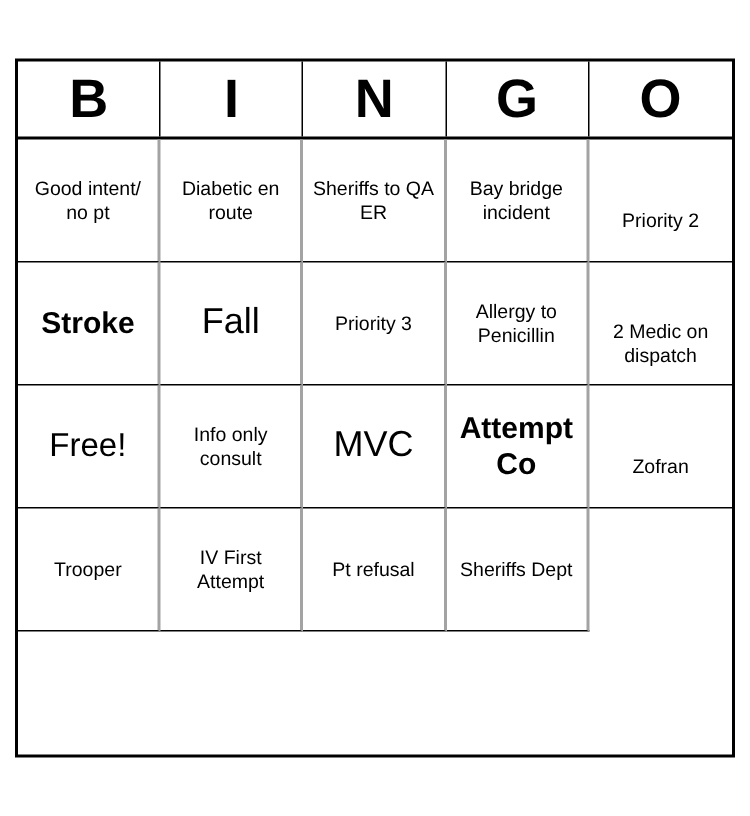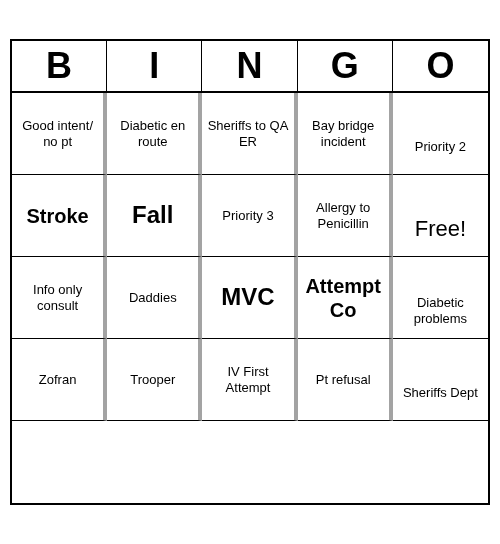--- a/index.html
+++ b/index.html
@@ -30,40 +30,40 @@
     }
     .bingo-header-cell:last-child {
       border-right: none;
     }
     .bingo-grid {
       display: grid;
       grid-template-columns: repeat(5, 1fr);
       grid-template-rows: repeat(5, 82px);
     }
     .bingo-cell {
-      border-right: 4px solid #a3a3a3;
+      border-right: 2px solid #a3a3a3;
       border-bottom: 1px solid #000;
       display: flex;
       align-items: center;
       justify-content: center;
       text-align: center;
       padding: 4px;
       font-size: 13px;
       line-height: 1.2;
     }
     .bingo-cell:nth-child(5n) {
       border-right: none;
       margin-top: 27px;
     }
     .bingo-grid .bingo-cell:nth-child(n+21) {
       border-bottom: none;
     }
     .bingo-cell.large-text {
       font-size: 24px;
-      font-weight: bold;
+      font-weight: normal;
     }
     .bingo-cell.medium-text {
       font-size: 20px;
       font-weight: bold;
     }
     .bingo-cell.free-cell {
       font-size: 22px;
       font-weight: normal;
     }
   </style>
@@ -81,25 +81,24 @@
   <div class="bingo-grid">
   <div class="bingo-cell">Good intent/ no pt</div>
       <div class="bingo-cell">Diabetic en route</div>
       <div class="bingo-cell">Sheriffs to QA ER</div>
       <div class="bingo-cell">Bay bridge incident</div>
       <div class="bingo-cell">Priority 2</div>
       <div class="bingo-cell medium-text">Stroke</div>
       <div class="bingo-cell large-text">Fall</div>
       <div class="bingo-cell">Priority 3</div>
       <div class="bingo-cell">Allergy to Penicillin</div>
+      <div class="bingo-cell">2 Medic on dispatch</div>
       <div class="bingo-cell free-cell">Free!</div>
       <div class="bingo-cell">Info only consult</div>
-      <div class="bingo-cell">Daddies</div>
       <div class="bingo-cell large-text">MVC</div>
       <div class="bingo-cell medium-text">Attempt Co</div>
-      <div class="bingo-cell">Diabetic problems</div>
       <div class="bingo-cell">Zofran</div>
       <div class="bingo-cell">Trooper</div>
       <div class="bingo-cell">IV First Attempt</div>
       <div class="bingo-cell">Pt refusal</div>
       <div class="bingo-cell">Sheriffs Dept</div>
     </div>
 </div>
 
 </body></html>

